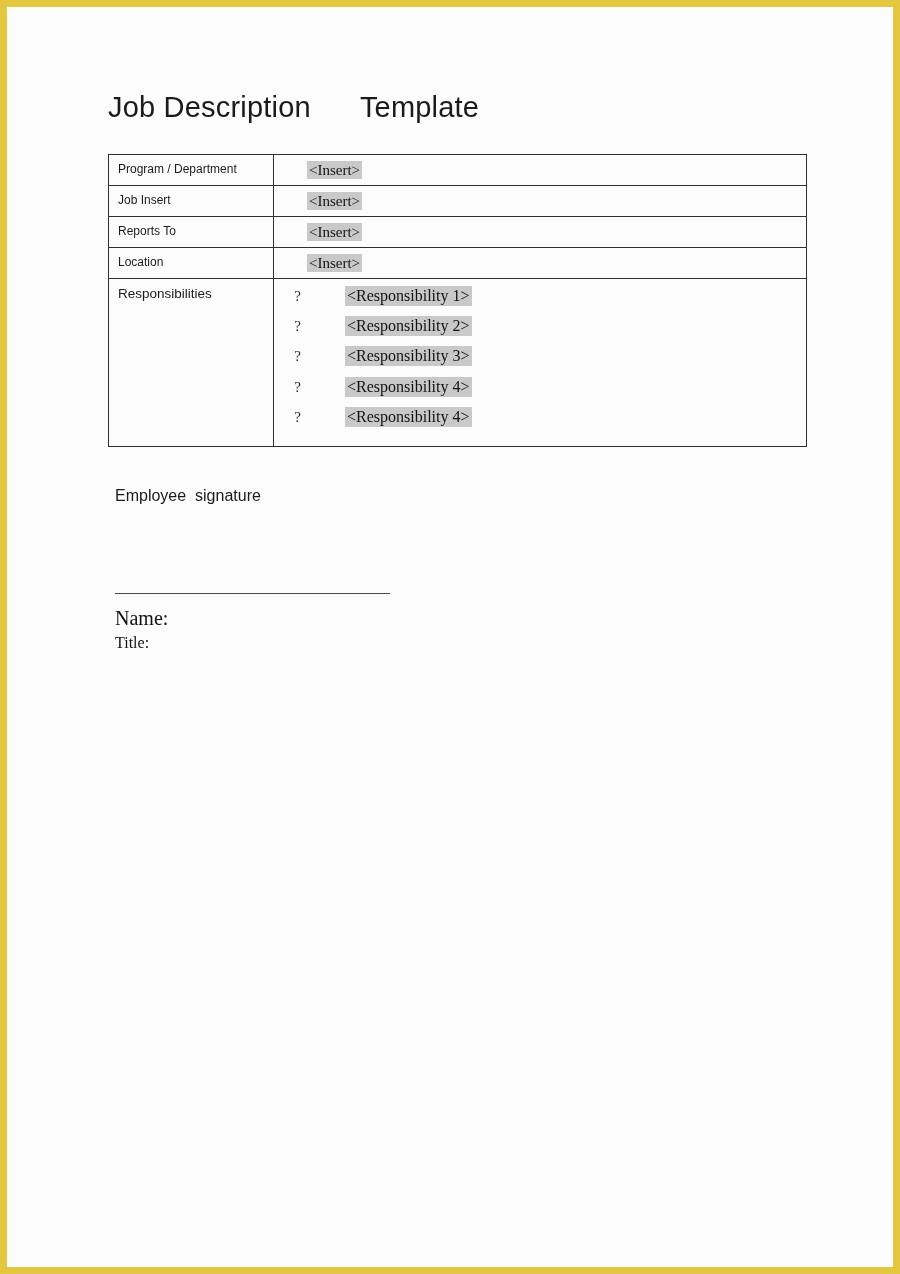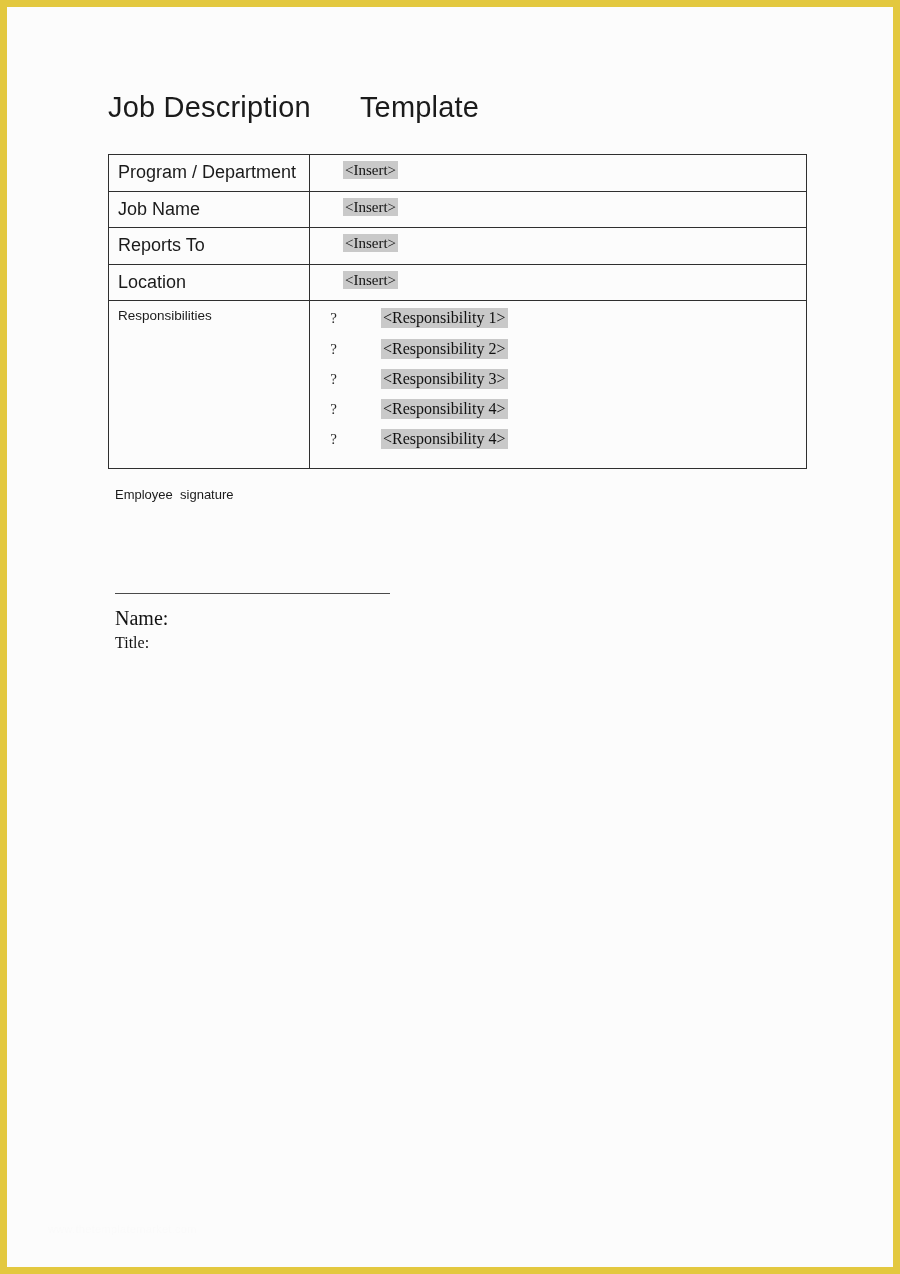--- a/index.html
+++ b/index.html
@@ -41,24 +41,24 @@
     width:699px;
     border-collapse:collapse;
     table-layout:fixed;
   }
   #info-table td {
     border:1px solid #2f2f2f;
     vertical-align:top;
     background:#fcfcfc;
   }
   td.label-cell {
-    width:201px;
+    width:165px;
     padding:7px 0 7px 9px;
     font-family:"Liberation Sans", sans-serif;
-    font-size:18px;
+    font-size:12px;
     color:#1b1b1b;
     line-height:1.2;
   }
   td.value-cell {
     padding:6px 0 6px 9px;
     font-family:"Liberation Serif", serif;
     font-size:15px;
     color:#131313;
     line-height:1.2;
   }
@@ -99,21 +99,21 @@
     font-family:"Liberation Serif", serif;
     font-size:16px;
     color:#121212;
   }
 
   
   #sig-label {
     position:absolute;
     left:108px; top:480px;
     font-family:"Liberation Sans", sans-serif;
-    font-size:13px;
+    font-size:16px;
     color:#1b1b1b;
     white-space:pre;
   }
   #sig-line {
     position:absolute;
     left:108px; top:586px;
     width:275px; height:0;
     border-top:1.6px solid #4a4a4a;
   }
   #name-line {
@@ -154,21 +154,21 @@
       <tbody>
 
         <tr>
           <td class="label-cell">Program / Department</td>
           <td class="value-cell">
             <span class="hl">&lt;Insert&gt;</span>
           </td>
         </tr>
 
         <tr>
-          <td class="label-cell">Job Name</td>
+          <td class="label-cell">Job Insert</td>
           <td class="value-cell">
             <span class="hl">&lt;Insert&gt;</span>
           </td>
         </tr>
 
         <tr>
           <td class="label-cell">Reports To</td>
           <td class="value-cell">
             <span class="hl">&lt;Insert&gt;</span>
           </td>

